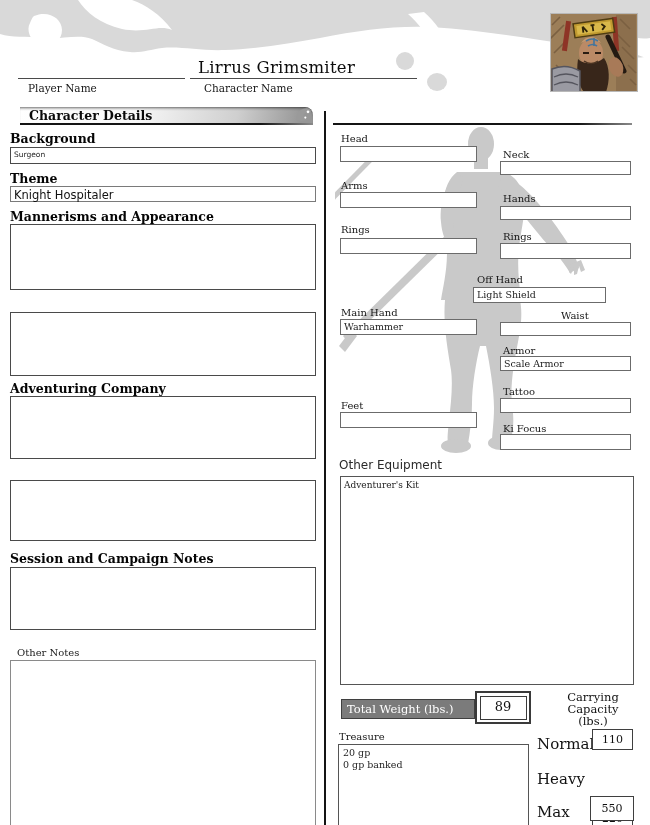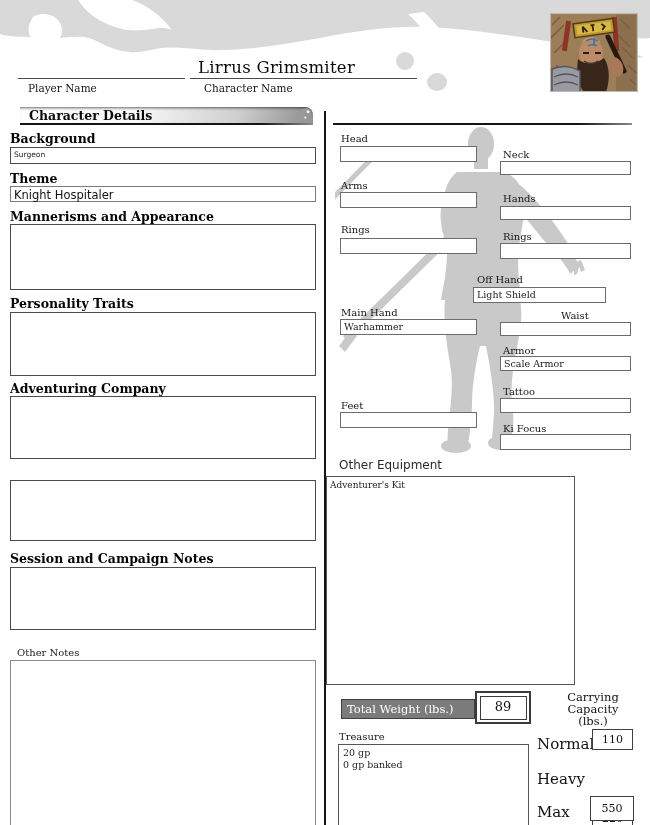--- a/index.html
+++ b/index.html
@@ -26,21 +26,21 @@
   .fbox .val-sans{font-family:"DejaVu Sans","Liberation Sans",sans-serif;font-size:11.5px;color:#111;padding:1px 0 0 3px;}
   .smalllabel{position:absolute;font-size:10px;color:#222;}
   
   #divider{position:absolute;left:324px;top:111px;width:2.4px;height:714px;background:#141414;}
   
   .slotlabel{position:absolute;font-size:10px;color:#161616;}
   .slotbox{position:absolute;background:#fff;border:1.5px solid #6b6b6b;box-sizing:border-box;}
   .slotbox .v{font-size:9.5px;color:#1d1d1d;padding-left:3px;display:block;}
   #otherEqLabel{position:absolute;left:339px;top:458px;font-family:"DejaVu Sans","Liberation Sans",sans-serif;
                 font-size:12px;color:#2a2a2a;}
-  #otherEqBox{position:absolute;left:326px;top:476px;width:249px;height:209px;background:#fff;
+  #otherEqBox{position:absolute;left:340px;top:476px;width:294px;height:209px;background:#fff;
               border:1.5px solid #555;box-sizing:border-box;}
   #otherEqBox .v{font-size:9px;color:#222;padding:3px 0 0 3px;}
   #totalWeightBar{position:absolute;left:341px;top:699px;width:134px;height:20px;background:#7b7b7b;
                   border:1px solid #3f3f3f;box-sizing:border-box;}
   #totalWeightBar span{color:#fff;font-size:11.5px;padding-left:5px;line-height:18px;display:block;}
   #totalWeightVal{position:absolute;left:475px;top:691px;width:56px;height:33px;background:#fff;
                   border:2.5px solid #3a3a3a;box-sizing:border-box;padding:2.5px;}
   #totalWeightVal .inner{width:100%;height:100%;border:1.5px solid #3a3a3a;box-sizing:border-box;
                   text-align:center;font-size:13px;line-height:20px;}
   #carryCap{position:absolute;left:541px;top:691px;width:104px;text-align:center;font-size:11.5px;line-height:12px;color:#111;}
@@ -136,21 +136,20 @@
   <div class="flabel" style="top:171px;">Theme</div>
   <div class="fbox" style="top:186px;height:16px;border-color:#7a7a7a;">
     <div class="val-sans">Knight Hospitaler</div>
   </div>
 
   <div class="flabel" style="top:209px;">Mannerisms and Appearance</div>
   <div class="fbox" style="top:224px;height:66px;">
     <div class="val-sans-sm"></div>
   </div>
 
-  <div class="flabel" style="top:296px;">Personality Traits</div>
   <div class="fbox" style="top:312px;height:64px;">
     <div class="val-sans-sm"></div>
   </div>
 
   <div class="flabel" style="top:381px;">Adventuring Company</div>
   <div class="fbox" style="top:396px;height:63px;">
     <div class="val-sans-sm"></div>
   </div>
 
   <div class="fbox" style="top:480px;height:61px;">

